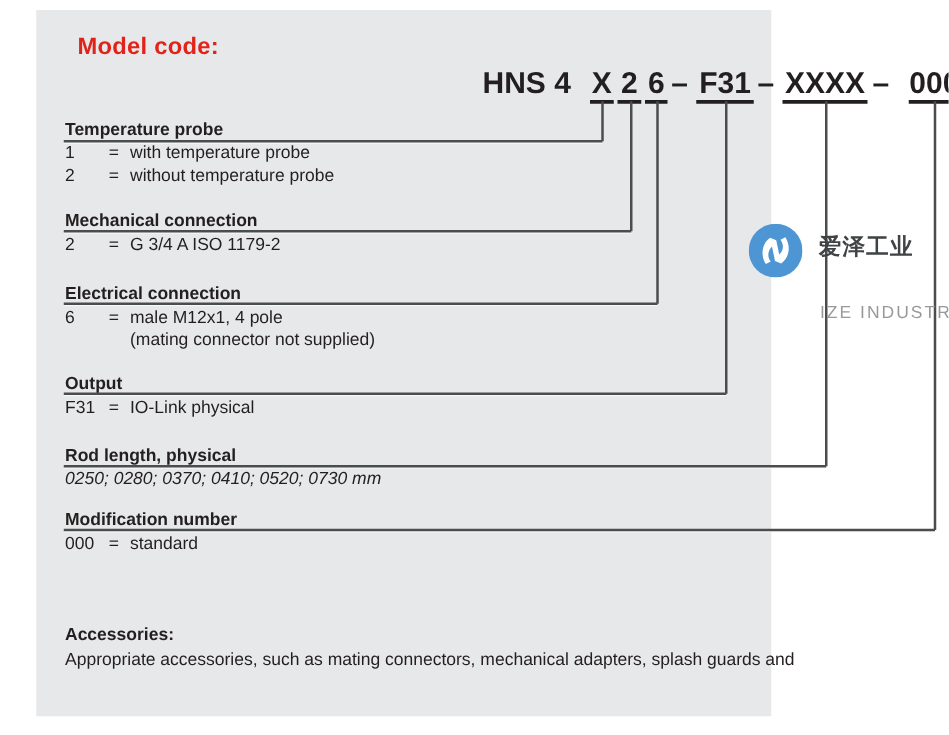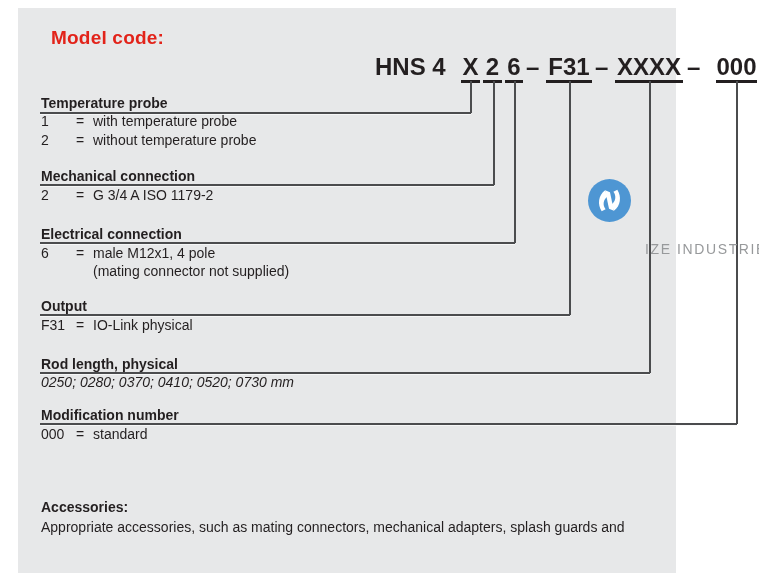--- a/index.html
+++ b/index.html
@@ -2,21 +2,21 @@
 <html><head>
 <meta charset="utf-8">
 <style>
   html,body{margin:0;padding:0;background:#ffffff;}
   #page{
     position:relative;width:759px;height:588px;background:#ffffff;
     font-family:"Liberation Sans","DejaVu Sans",sans-serif;
     color:#231f20;overflow:hidden;
   }
   #panel{
-    position:absolute;left:18px;top:8px;width:658px;height:565px;
+    position:absolute;left:29px;top:8px;width:588px;height:565px;
     background:#e7e8e9;
   }
   
   #model-code-title{
     position:absolute;left:33px;top:19px;
     font-size:19px;font-weight:bold;color:#e2231a;letter-spacing:.2px;
   }
   
   .mc{position:absolute;top:46px;height:25px;font-size:24px;line-height:25px;
       font-weight:bold;color:#231f20;white-space:nowrap;}
@@ -138,20 +138,21 @@
       <span class="v">standard</span>
     </div>
 
     <div id="logo">
       <svg id="logo-circle" viewBox="0 0 44 44" xmlns="http://www.w3.org/2000/svg">
         <circle cx="22" cy="22" r="22" fill="#4e96d3"></circle>
         <path d="M14 33 C9.5 26 10.5 16.5 17.5 11.5 L20 18 C15.5 21 14.8 26.8 18 31 Z" fill="#ffffff"></path>
         <path d="M30 11 C34.5 18 33.5 27.5 26.5 32.5 L24 26 C28.5 23 29.2 17.2 26 13 Z" fill="#ffffff"></path>
         <path d="M17.5 11.5 L22.5 13.6 L26.5 32.5 L21.5 30.4 Z" fill="#ffffff"></path>
       </svg>
+      <div id="logo-cn">爱泽工业</div>
       <div id="logo-en">IZE INDUSTRIES</div>
     </div>
 
     <div id="acc-title">Accessories:</div>
     <div id="acc-l1">Appropriate accessories, such as mating connectors, mechanical adapters, splash guards and</div>
 
   </div>
 </div>
 
 </body></html>

